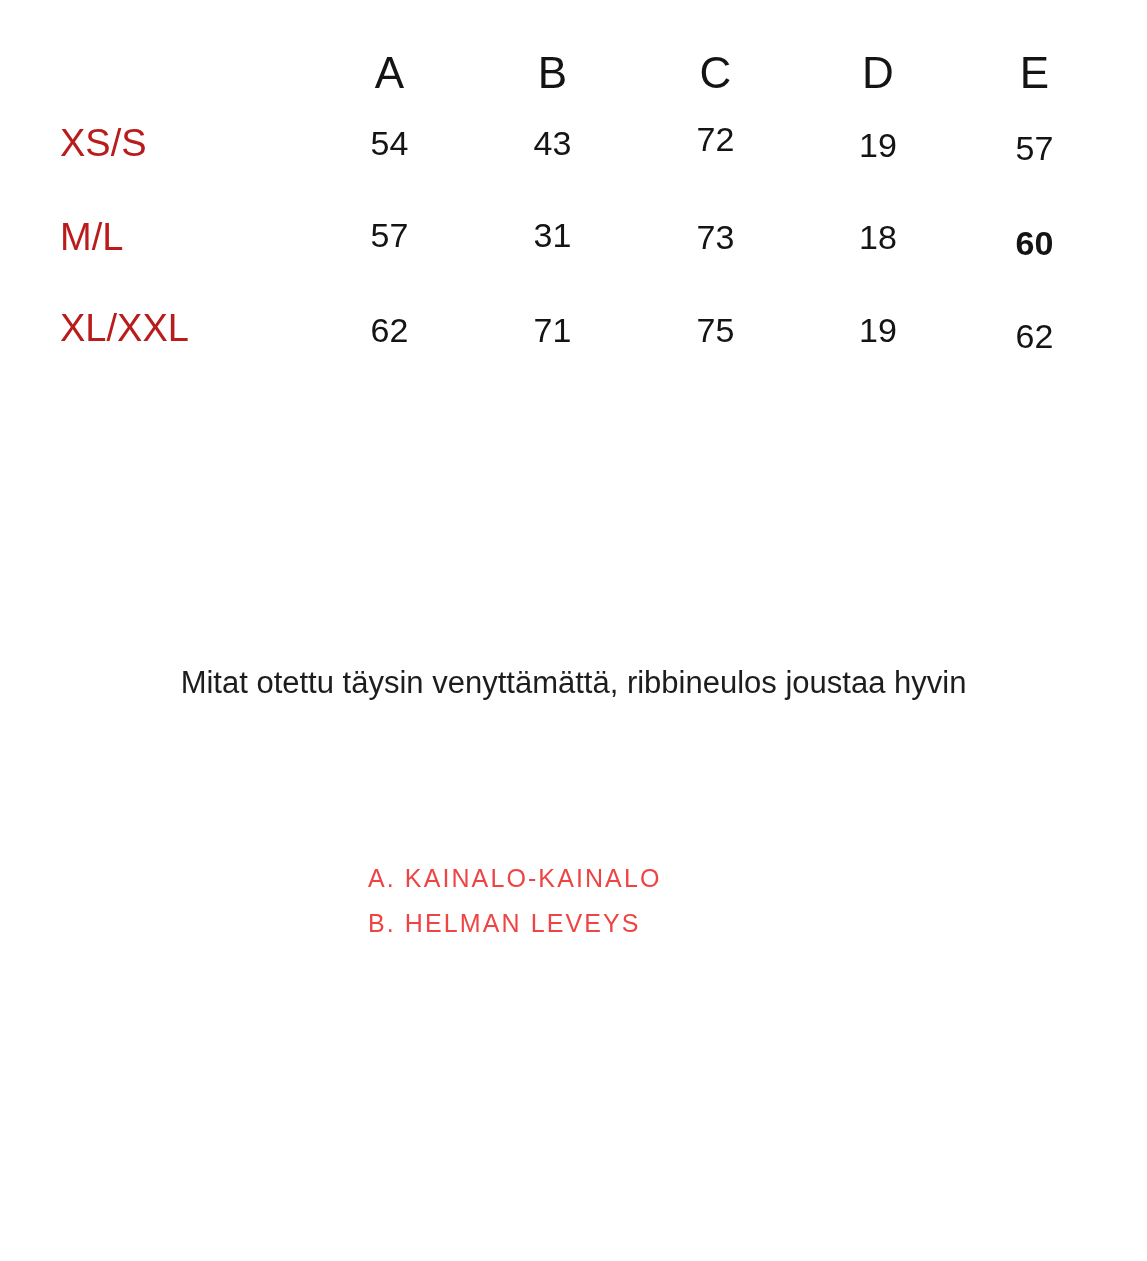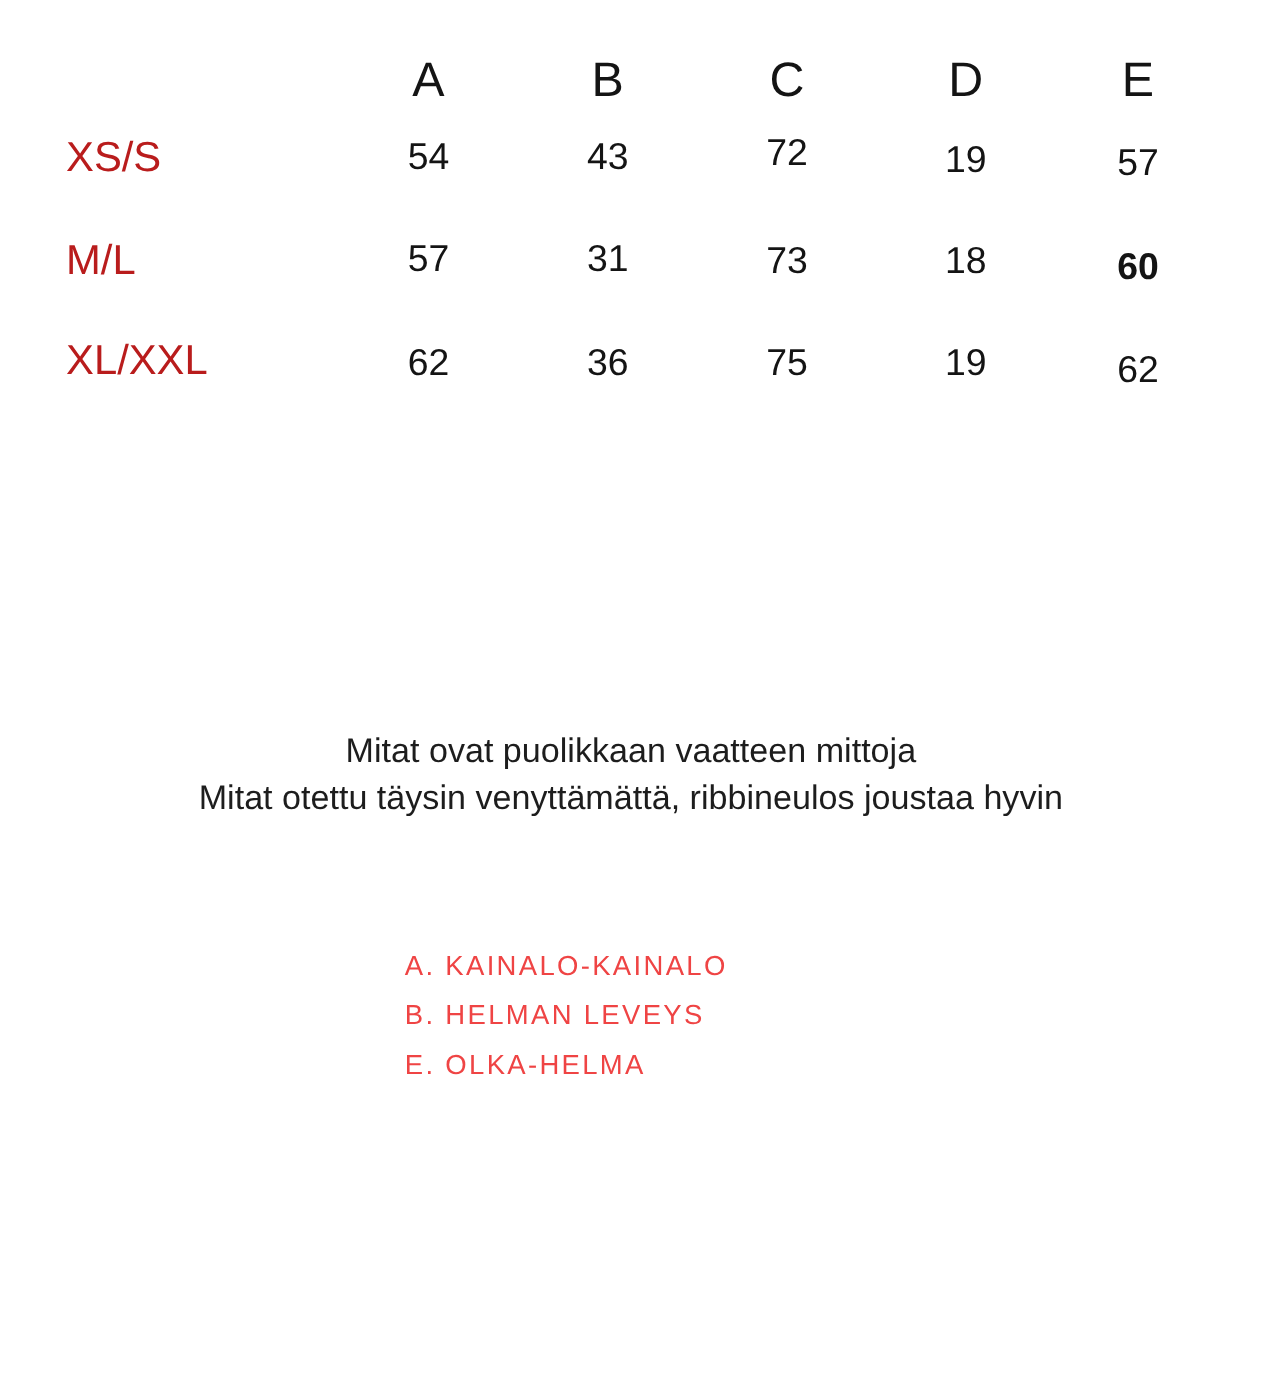--- a/index.html
+++ b/index.html
@@ -153,31 +153,29 @@
         <td class="row-label">M/L</td>
         <td class="val"><span class="v-a">57</span></td>
         <td class="val"><span class="v-b">31</span></td>
         <td class="val"><span class="v-c">73</span></td>
         <td class="val"><span class="v-d">18</span></td>
         <td class="val"><span class="v-e">60</span></td>
       </tr>
       <tr class="r3">
         <td class="row-label">XL/XXL</td>
         <td class="val"><span class="v-a">62</span></td>
-        <td class="val"><span class="v-b">36</span></td>
+        <td class="val"><span class="v-b">71</span></td>
         <td class="val"><span class="v-c">75</span></td>
         <td class="val"><span class="v-d">19</span></td>
         <td class="val"><span class="v-e">62</span></td>
       </tr>
     </tbody>
   </table>
 </div>
 
 <div id="notes">
-  <div class="note-line">Mitat ovat puolikkaan vaatteen mittoja</div>
   <div class="note-line">Mitat otettu täysin venyttämättä, ribbineulos joustaa hyvin</div>
 </div>
 
 <div id="legend">
   <div class="legend-item">A. KAINALO-KAINALO</div>
   <div class="legend-item">B. HELMAN LEVEYS</div>
-  <div class="legend-item">E. OLKA-HELMA</div>
 </div>
 
 </body></html>

